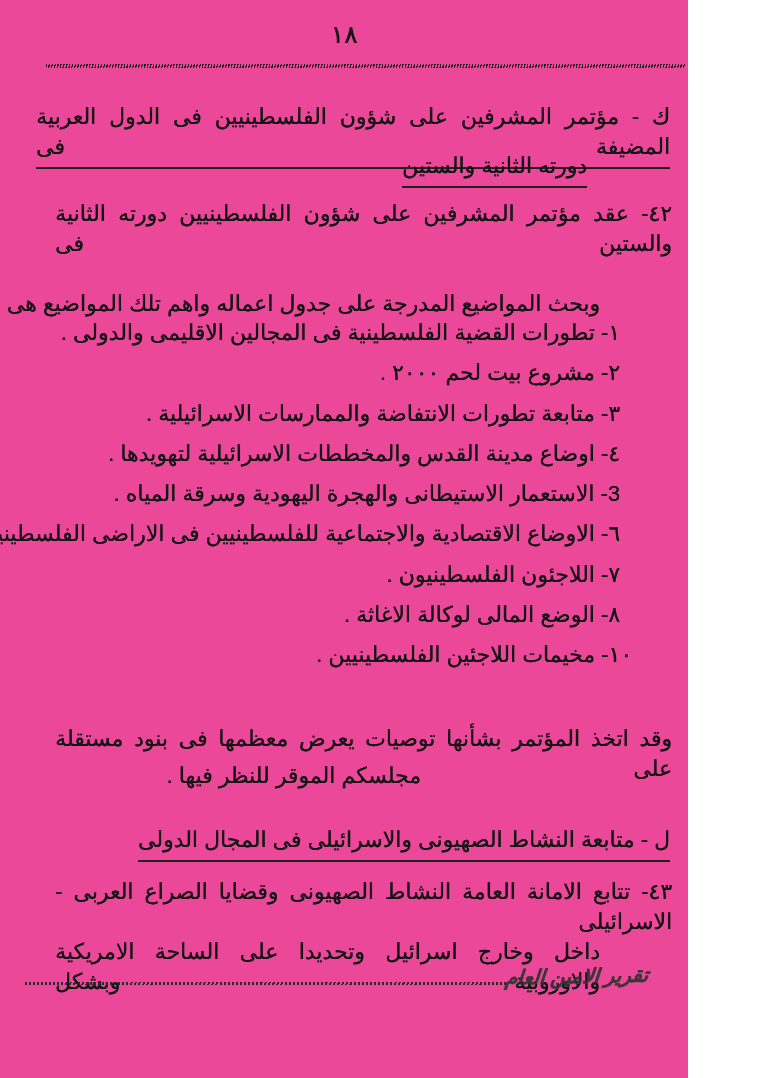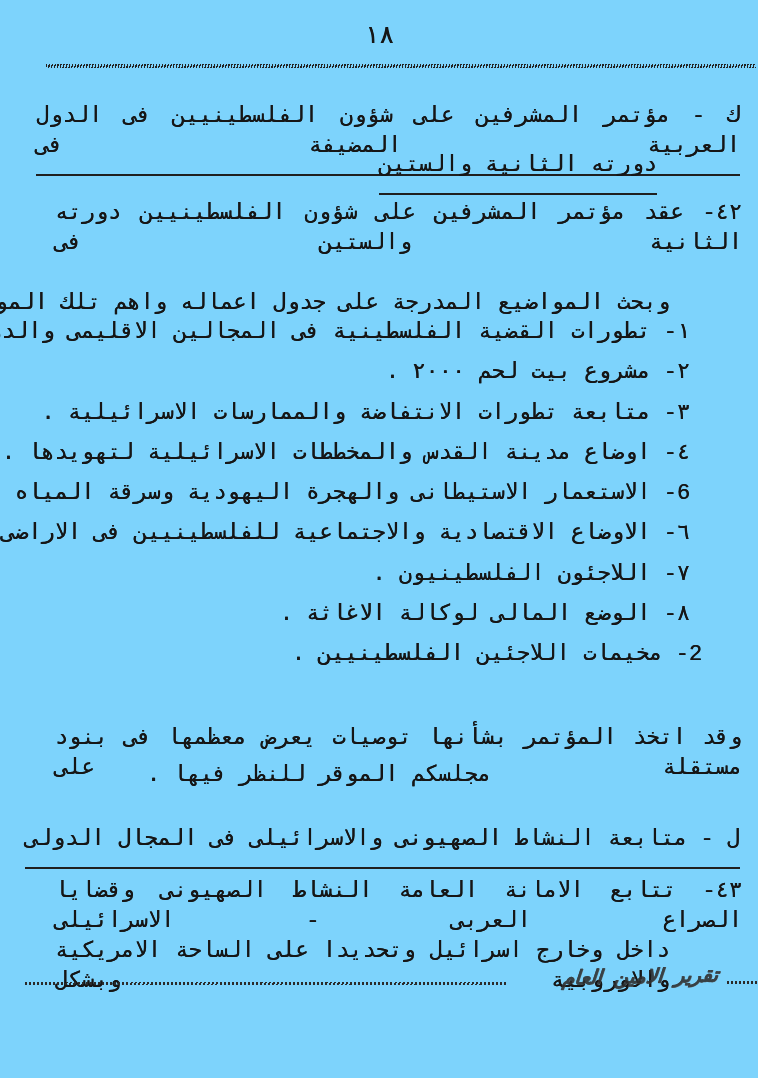--- a/index.html
+++ b/index.html
@@ -1,28 +1,28 @@
 <!DOCTYPE html>
 <html lang="ar"><head>
 <meta charset="utf-8">
 <style>
   html,body{margin:0;padding:0;background:#ffffff;}
   .page{
-    position:relative;width:758px;height:1078px;background:#7dd3fc;
-    font-family:Liberation Mono, monospace;color:#161616;overflow:hidden;
+    position:relative;width:688px;height:1078px;background:#ec4899;
+    font-family:Liberation Sans, sans-serif;color:#161616;overflow:hidden;
   }
   .line{
     position:absolute;direction:rtl;unicode-bidi:plaintext;
     font-size:22px;line-height:30px;text-align:right;white-space:nowrap;
     text-shadow:0.35px 0 0 currentColor;
   }
   .just{
     white-space:normal;text-align:justify;text-align-last:justify;
   }
-  .underlined{border-bottom:2px solid #1f1f1f;padding-bottom:12px;}
+  .underlined{border-bottom:2px solid #1f1f1f;padding-bottom:5px;}
   .pagenum{
     position:absolute;top:20px;left:0;right:0;text-align:center;
     font-size:25px;letter-spacing:2px;text-shadow:0.4px 0 0 currentColor;
   }
   .rule-wavy{
     position:absolute;height:4px;
     background-image:repeating-linear-gradient(105deg,#232323 0px,#232323 1.3px,transparent 1.3px,transparent 2.8px);
   }
   .topics .topic{line-height:40.3px;}
   .stamp{
@@ -50,25 +50,25 @@
   <div class="line underlined" style="top:151px;right:101px;margin-left:16px;">دورته الثانية  والستين</div>
 
   <div class="line just" style="top:199px;left:55px;right:16px;">٤٢- عقد مؤتمر المشرفين على شؤون الفلسطينيين دورته الثانية والستين فى</div>
   <div class="line" style="top:289px;right:88px;text-align:center;">وبحث المواضيع المدرجة على جدول اعماله واهم تلك المواضيع هى :</div>
 
   <div class="line topics" style="top:313px;right:68px;left:70px;">
     <div class="topic">١- تطورات القضية الفلسطينية فى المجالين الاقليمى والدولى .</div>
     <div class="topic">٢- مشروع بيت لحم ٢٠٠٠ .</div>
     <div class="topic">٣- متابعة تطورات الانتفاضة والممارسات الاسرائيلية .</div>
     <div class="topic">٤- اوضاع مدينة القدس والمخططات الاسرائيلية لتهويدها .</div>
-    <div class="topic">6- الاستعمار الاستيطانى والهجرة اليهودية وسرقة المياه .</div>
+    <div class="topic">3- الاستعمار الاستيطانى والهجرة اليهودية وسرقة المياه .</div>
     <div class="topic">٦- الاوضاع الاقتصادية والاجتماعية للفلسطينيين فى الاراضى الفلسطينية .</div>
     <div class="topic">٧- اللاجئون الفلسطينيون .</div>
     <div class="topic">٨- الوضع المالى لوكالة الاغاثة .</div>
-    <div class="topic" style="margin-right:-12px;">2- مخيمات اللاجئين الفلسطينيين .</div>
+    <div class="topic" style="margin-right:-12px;">١٠- مخيمات اللاجئين الفلسطينيين .</div>
   </div>
 
   <div class="line just" style="top:716px;left:55px;right:16px;margin-top:8px;">وقد اتخذ المؤتمر بشأنها  توصيات يعرض معظمها فى بنود مستقلة على</div>
   <div class="line" style="top:761px;right:267px;">مجلسكم الموقر للنظر فيها .</div>
 
   <div class="line underlined" style="top:825px;right:18px;">ل -  متابعة النشاط الصهيونى والاسرائيلى فى المجال الدولى</div>
 
   <div class="line just" style="top:877px;left:55px;right:16px;">٤٣- تتابع الامانة العامة النشاط الصهيونى وقضايا الصراع العربى - الاسرائيلى</div>
   <div class="line just" style="top:921px;left:55px;right:88px;margin-top:16px;">داخل وخارج اسرائيل وتحديدا على الساحة الامريكية والاوروبية وبشكل</div>
 

